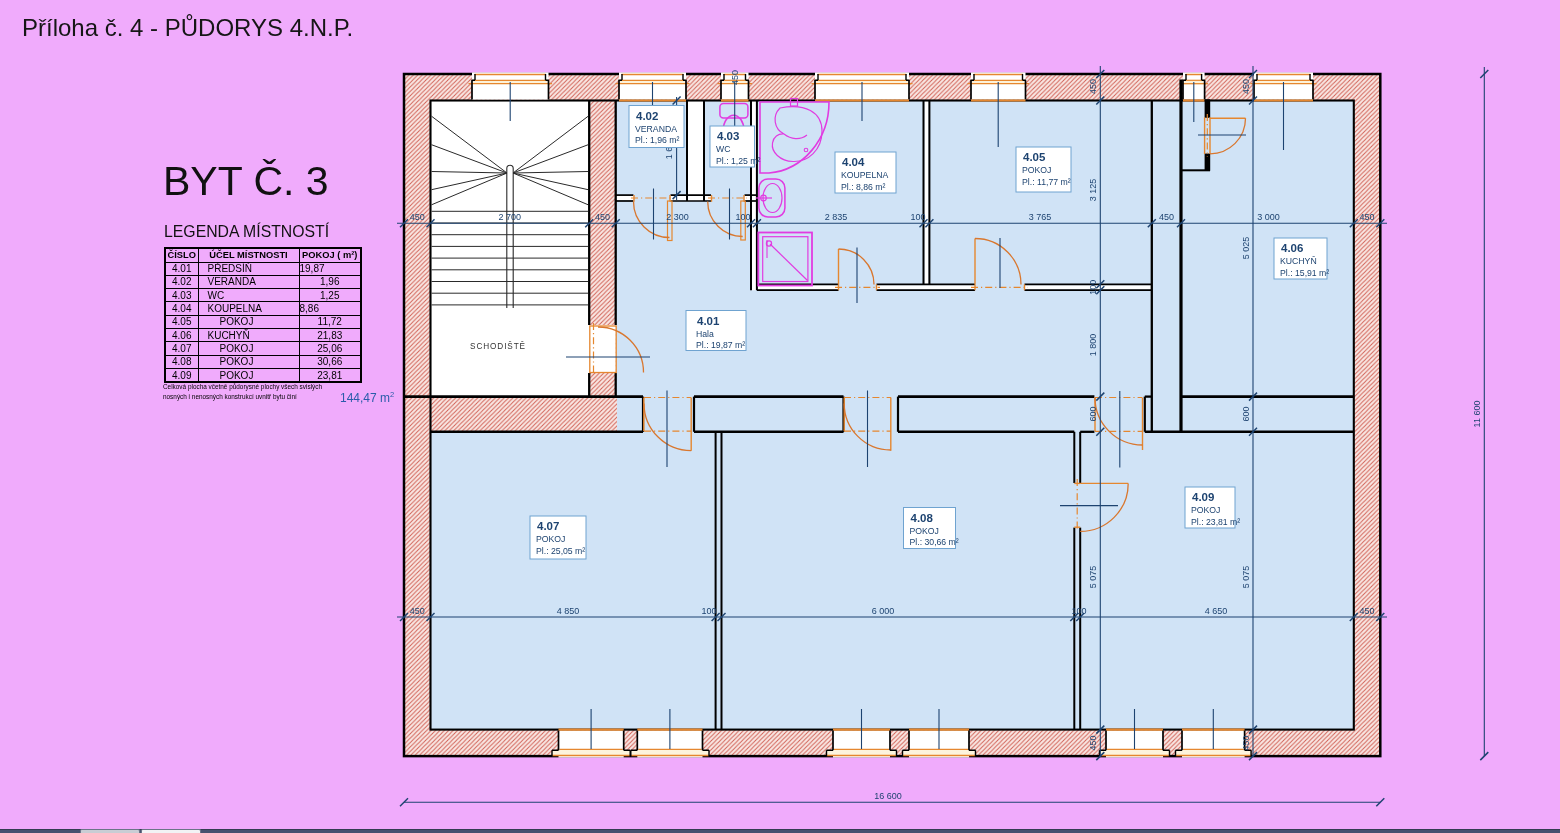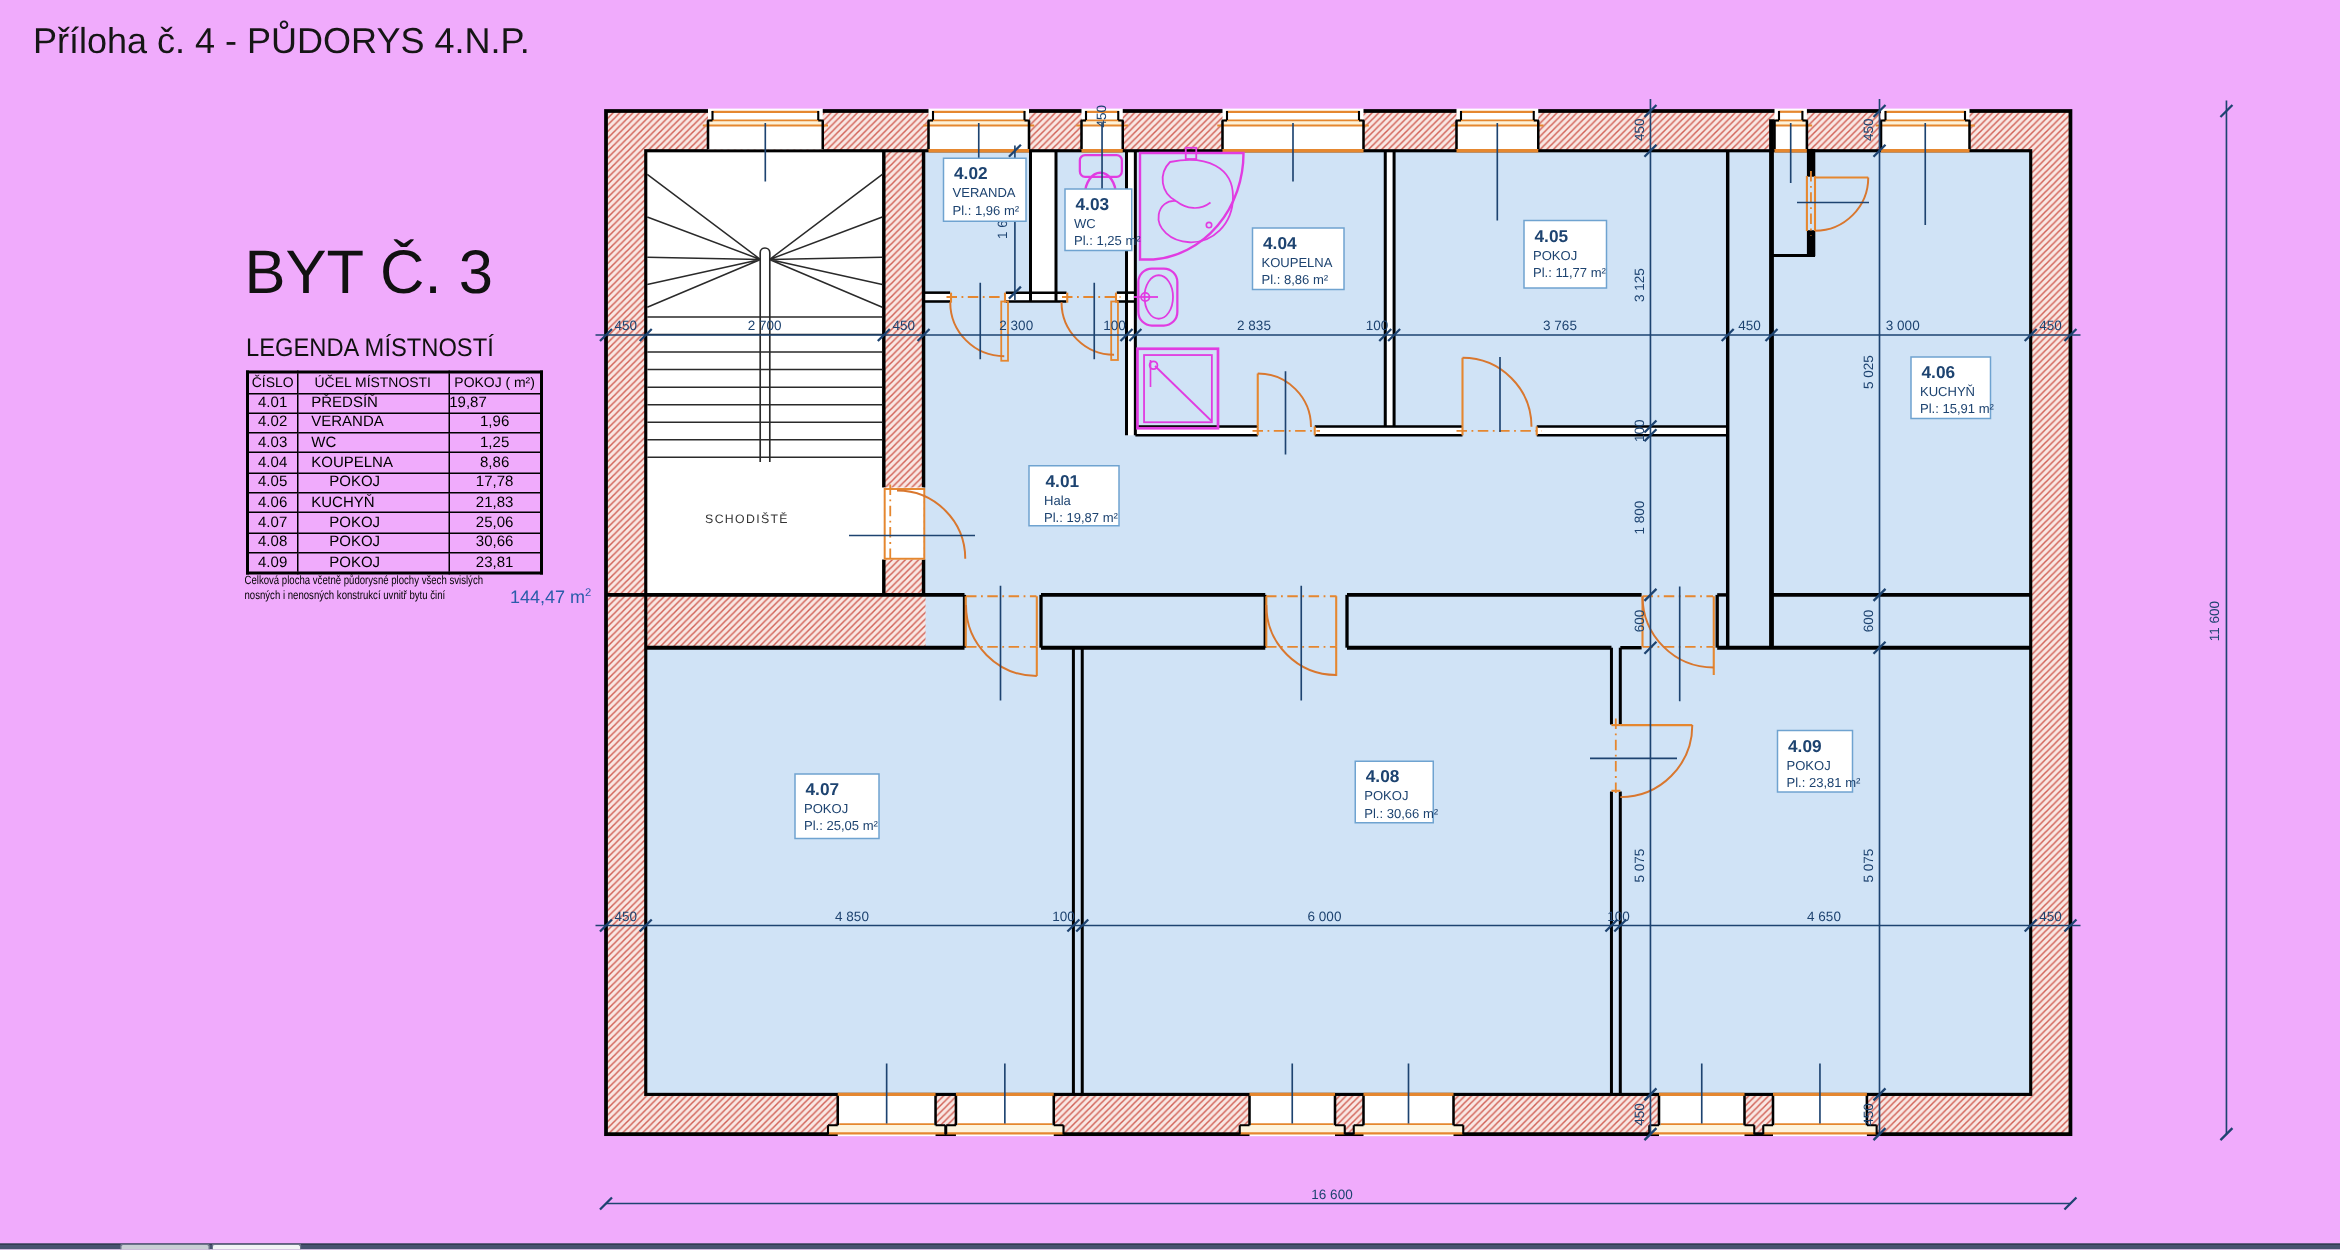--- a/index.html
+++ b/index.html
@@ -1,20 +1,20 @@
 <!DOCTYPE html>
 <html><head><meta charset="utf-8">
 <style>
 html,body{margin:0;padding:0;background:#fff;}
 #page{position:relative;width:1560px;height:833px;background:#f0abfc;overflow:hidden;
  font-family:"Liberation Sans", sans-serif;}
 .abs{position:absolute;}
 #legtbl{border-collapse:collapse;table-layout:fixed;}
 #legtbl td{border:1.2px solid #000;padding:0;font-size:10px;color:#000;height:12.3px;line-height:11px;vertical-align:middle;}
-#legtbl tr.hdr td{font-size:9.3px;text-align:center;height:12.5px;}
+#legtbl tr.hdr td{font-size:9.3px;text-align:center;height:12.5px;font-weight:bold;}
 </style></head>
 <body>
 <div id="page">
 
 <div class="abs" style="left:22px;top:14px;font-size:24px;color:#161616;">Příloha č. 4 - PŮDORYS 4.N.P.</div>
 
 <div class="abs" style="left:163px;top:158px;font-size:41px;color:#111;">BYT Č. 3</div>
 
 <div class="abs" style="left:164px;top:222px;font-size:17px;color:#111;transform:scaleX(0.93);transform-origin:left top;">LEGENDA MÍSTNOSTÍ</div>
 
@@ -41,26 +41,26 @@
           <td style="text-align:center">1,96</td>
         </tr>
 <tr>
           <td style="text-align:center">4.03</td>
           <td style="padding-left:9px">WC</td>
           <td style="text-align:center">1,25</td>
         </tr>
 <tr>
           <td style="text-align:center">4.04</td>
           <td style="padding-left:9px">KOUPELNA</td>
-          <td style="text-align:center">8,86</td>
+          <td style="text-align:left">8,86</td>
         </tr>
 <tr>
           <td style="text-align:center">4.05</td>
           <td style="padding-left:21px">POKOJ</td>
-          <td style="text-align:center">17,78</td>
+          <td style="text-align:center">11,72</td>
         </tr>
 <tr>
           <td style="text-align:center">4.06</td>
           <td style="padding-left:9px">KUCHYŇ</td>
           <td style="text-align:center">21,83</td>
         </tr>
 <tr>
           <td style="text-align:center">4.07</td>
           <td style="padding-left:21px">POKOJ</td>
           <td style="text-align:center">25,06</td>

